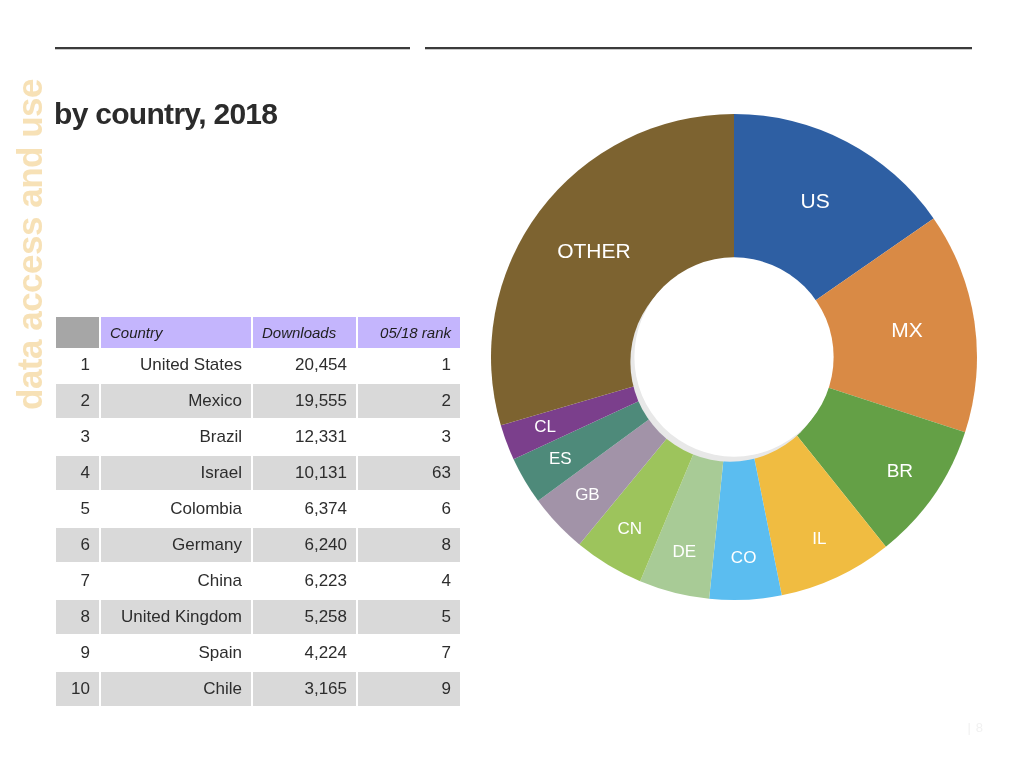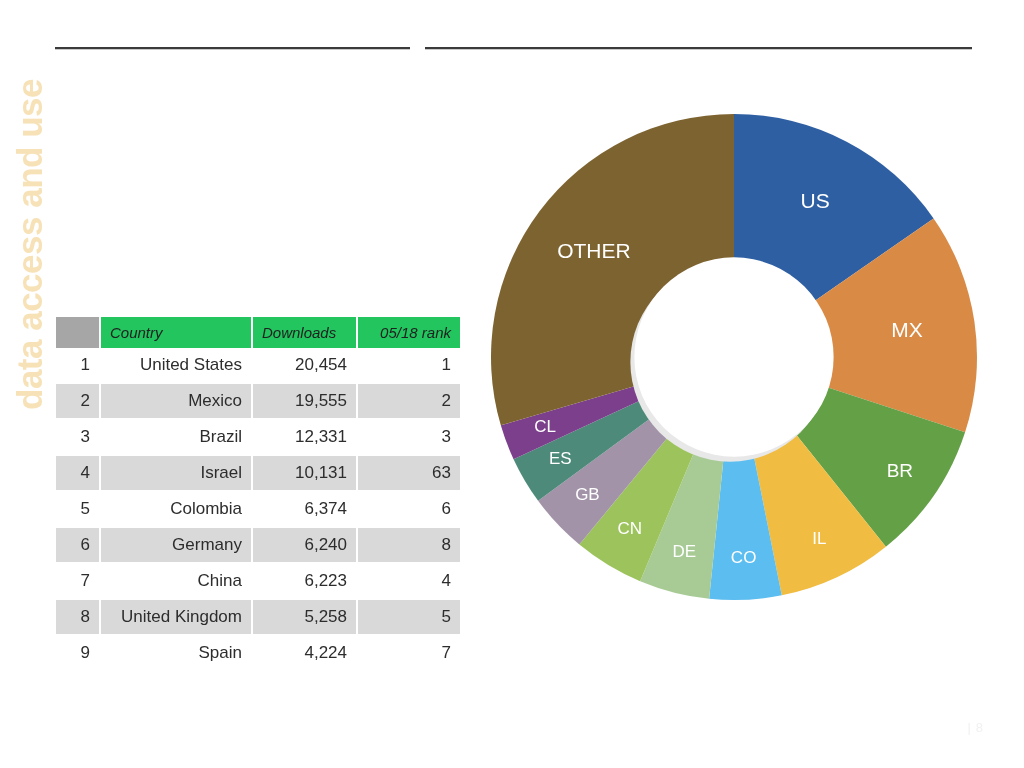--- a/index.html
+++ b/index.html
@@ -80,21 +80,21 @@
     font-family: "Liberation Sans", sans-serif;
     font-size: 17px;
     color: #2d2d2d;
   }
   table.rank-table col.c-rank { width: 44px; }
   table.rank-table col.c-country { width: 152px; }
   table.rank-table col.c-downloads { width: 105px; }
   table.rank-table col.c-prank { width: 103px; }
 
   table.rank-table thead th {
-    background: #22c55e;
+    background: #c4b5fd;
     color: #1f1f1f;
     font-style: italic;
     font-weight: normal;
     font-size: 15px;
     padding: 7px 9px;
     height: 22px;
     box-sizing: border-box;
     border-right: 2px solid #ffffff;
   }
   table.rank-table thead th.h-rank { background: #a6a6a6; }
@@ -160,20 +160,21 @@
 <body>
 
 <div class="side-tab">
   <div class="side-tab-text">data access and use</div>
 </div>
 
 <div class="rule rule-left"></div>
 <div class="rule rule-right"></div>
 
 <h1 class="title">
+  <span class="title-line">by country, 2018</span>
 </h1>
 
 <div class="tbl-wrap">
   <table class="rank-table">
     <colgroup>
       <col class="c-rank">
         <col class="c-country">
         <col class="c-downloads">
         <col class="c-prank">
     </colgroup>
@@ -232,20 +233,26 @@
           <td class="t-rank">8</td>
           <td class="t-country">United Kingdom</td>
           <td class="t-downloads">5,258</td>
           <td class="t-prank">5</td>
         </tr>
         <tr class="odd">
           <td class="t-rank">9</td>
           <td class="t-country">Spain</td>
           <td class="t-downloads">4,224</td>
           <td class="t-prank">7</td>
+        </tr>
+        <tr class="even">
+          <td class="t-rank">10</td>
+          <td class="t-country">Chile</td>
+          <td class="t-downloads">3,165</td>
+          <td class="t-prank">9</td>
         </tr>
       </tbody>
   </table>
 </div>
 
 <div class="chart-area">
   <div class="donut-holder">
     <svg class="donut-svg" id="donut-svg" width="500" height="500" viewBox="0 0 500 500">
         <path d="M 250 250 L 250.00000000000003 7 A 243 243 0 0 1 449.59600867095924 111.39829249745017 Z" fill="#2e5fa3"></path>
         <path d="M 250 250 L 449.59600867095924 111.39829249745017 A 243 243 0 0 1 481.08088920605917 325.17062354229205 Z" fill="#d98a45"></path>

